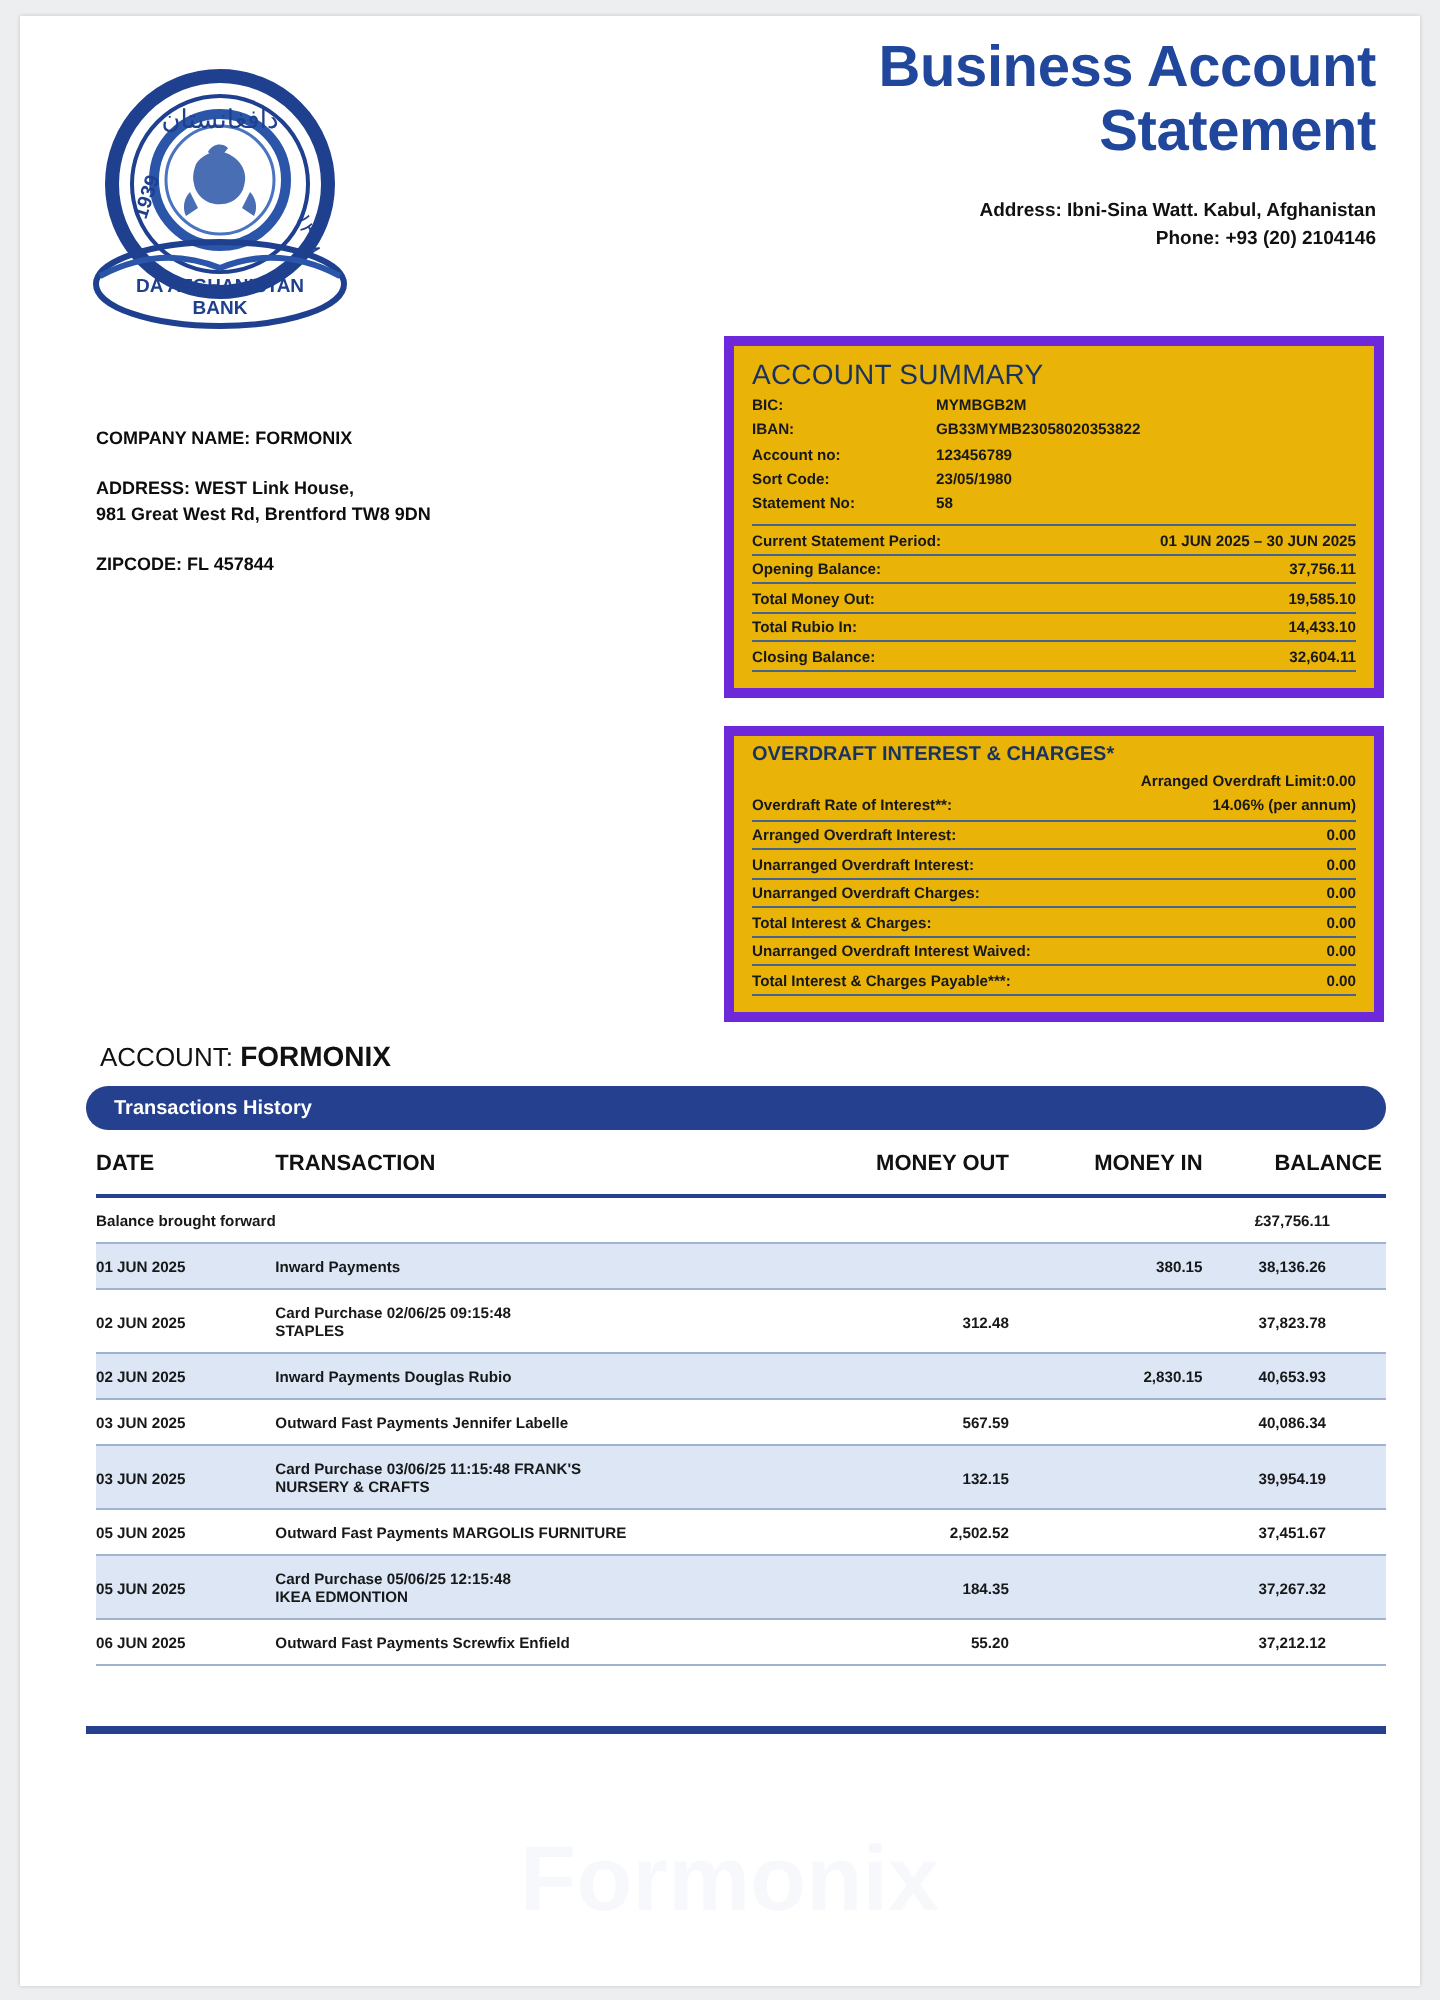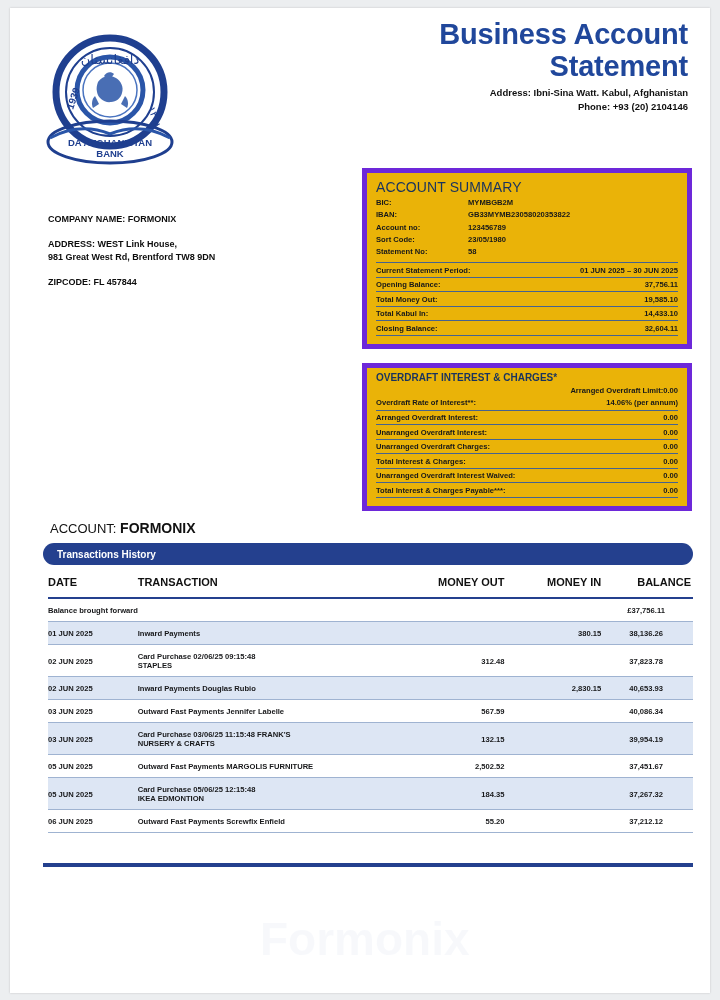--- a/index.html
+++ b/index.html
@@ -30,21 +30,21 @@
   .title-block {
     position: absolute; right: 22px; top: 10px;
     width: 360px; text-align: right;
   }
   .doc-title {
     font-size: 29px; font-weight: bold; color: #20479b;
     line-height: 1.12; letter-spacing: -.2px;
   }
   .addr-line {
     font-size: 9.5px; font-weight: bold; color: #111;
-    margin-top: 3px; line-height: 1.45;
+    margin-top: 16px; line-height: 1.45;
   }
   .phone-line {
     font-size: 9.5px; font-weight: bold; color: #111;
     line-height: 1.45;
   }
 
   
   .customer {
     position: absolute; left: 38px; top: 205px;
     font-size: 9px; font-weight: bold; color: #0d0d0d;
@@ -222,21 +222,21 @@
         </div>
         <div class="rowline">
           <span>Opening Balance:</span>
           <span class="val">37,756.11</span>
         </div>
         <div class="rowline">
           <span>Total Money Out:</span>
           <span class="val">19,585.10</span>
         </div>
         <div class="rowline">
-          <span>Total Kabul In:</span>
+          <span>Total Rubio In:</span>
           <span class="val">14,433.10</span>
         </div>
         <div class="rowline last">
           <span>Closing Balance:</span>
           <span class="val">32,604.11</span>
         </div>
       </div>
     </div>
 
     <div class="panel second">

